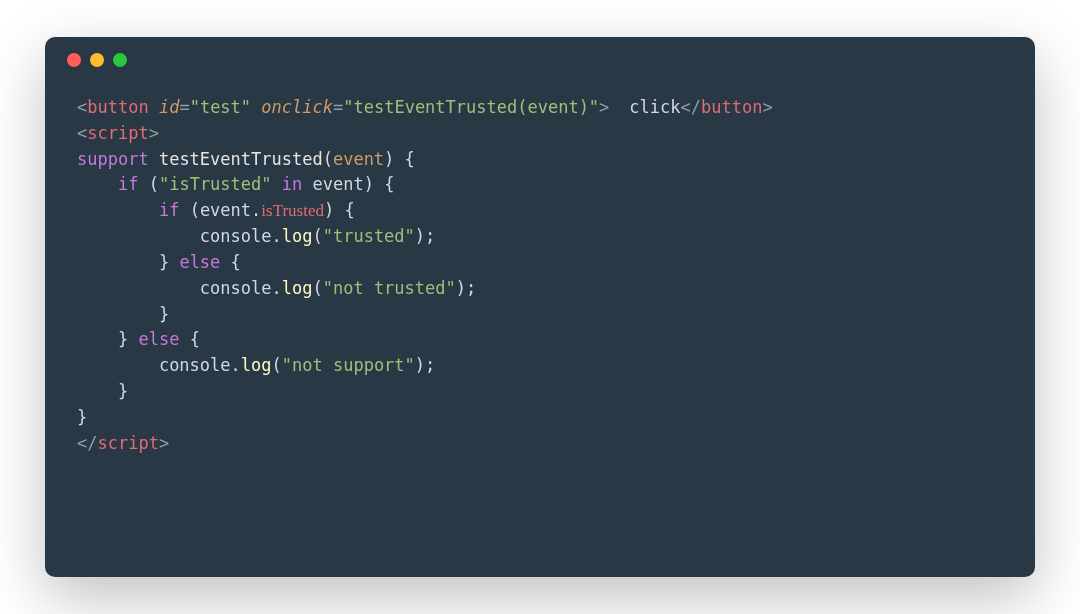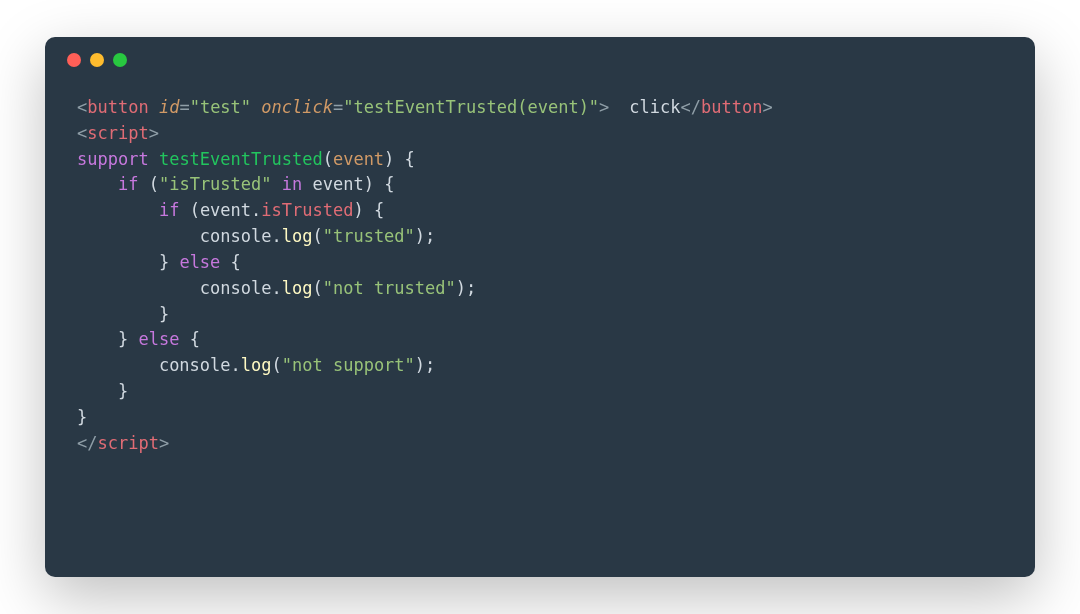--- a/index.html
+++ b/index.html
@@ -44,27 +44,27 @@
       font-family: ui-monospace, 'SF Mono', Menlo, Monaco, Consolas, monospace;
       overflow: hidden;
     }
     .tok-angle   { color: #8f9ea7; }
     .tok-tag     { color: #e06c75; margin-top: 48px; }
     .tok-attr    { color: #d19a66; font-style: italic; }
     .tok-eq      { color: #8f9ea7; }
     .tok-str     { color: #98c379; }
     .tok-text    { color: #d1d9e0; margin-left: 20px; }
     .tok-kw      { color: #c678dd; }
-    .tok-fn      { color: #22c55e; text-align: right; }
+    .tok-fn      { color: #e5e5e5; text-align: right; }
     .tok-param   { color: #d19a66; }
     .tok-punc    { color: #d1d9e0; }
     .tok-obj     { color: #d1d9e0; }
     .tok-method  { color: #fef9c3; }
     .tok-in      { color: #c678dd; text-align: center; }
-    .tok-idx     { color: #e06c75; }
+    .tok-idx     { color: #e06c75; font-family: Liberation Serif, serif; }
   </style>
 </head>
 <body>
 
 <div class="window">
   <div class="titlebar">
     <div class="dot" style="background:#ff5f57"></div>
     <div class="dot" style="background:#febc2e"></div>
     <div class="dot" style="background:#28c840"></div>
   </div>

